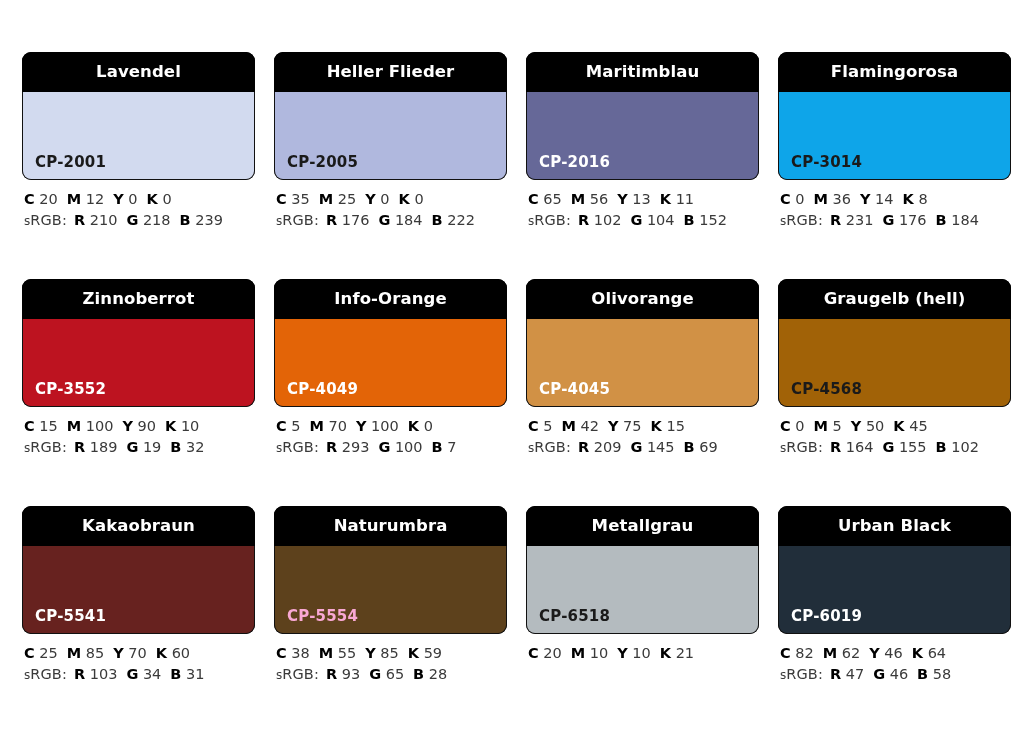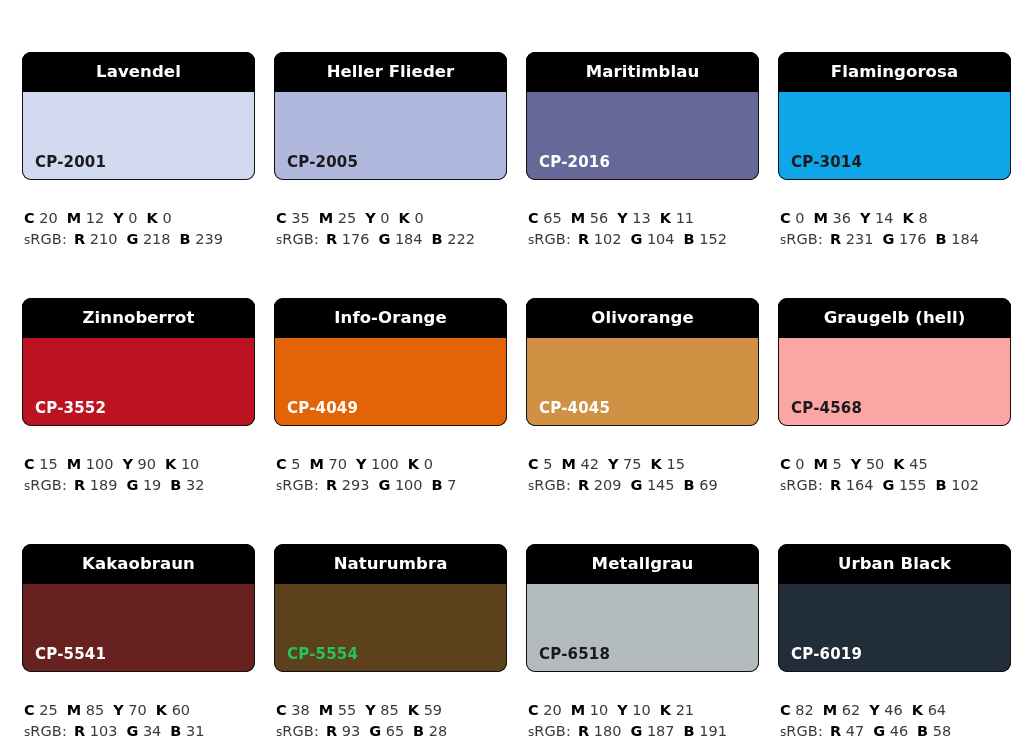--- a/index.html
+++ b/index.html
@@ -82,21 +82,21 @@
     font-weight: bold;
     letter-spacing: 0.2px;
     padding: 0 0 9px 12px;
     line-height: 1;
     white-space: nowrap;
   }
 
   
   .spec {
     padding-left: 2px;
-    margin-top: 28px;
+    margin-top: 9px;
     color: #1a1a1a;
   }
 
   .spec-line {
     font-size: 14.5px;
     line-height: 21px;
     white-space: nowrap;
     color: #222222;
   }
 
@@ -224,21 +224,21 @@
       <div class="spec">
         <div class="spec-line"><span class="pair"><span class="ch">C</span> <span class="vl">5</span></span><span class="pair"><span class="ch">M</span> <span class="vl">42</span></span><span class="pair"><span class="ch">Y</span> <span class="vl">75</span></span><span class="pair"><span class="ch">K</span> <span class="vl">15</span></span></div>
         <div class="spec-line"><span class="srgb-label"><span class="small-s">s</span>RGB:</span><span class="pair"><span class="ch">R</span> <span class="vl">209</span></span><span class="pair"><span class="ch">G</span> <span class="vl">145</span></span><span class="pair"><span class="ch">B</span> <span class="vl">69</span></span></div>
       </div>
     </div>
     <div class="swatch-card">
       <div class="chip">
         <div class="chip-header">
           <span class="chip-name">Graugelb (hell)</span>
         </div>
-        <div class="chip-body" style="background: #fca5a5;">
+        <div class="chip-body" style="background: #a16207;">
           <div class="chip-code" style="color: rgb(26, 26, 26);">CP-4568</div>
         </div>
       </div>
       <div class="spec">
         <div class="spec-line"><span class="pair"><span class="ch">C</span> <span class="vl">0</span></span><span class="pair"><span class="ch">M</span> <span class="vl">5</span></span><span class="pair"><span class="ch">Y</span> <span class="vl">50</span></span><span class="pair"><span class="ch">K</span> <span class="vl">45</span></span></div>
         <div class="spec-line"><span class="srgb-label"><span class="small-s">s</span>RGB:</span><span class="pair"><span class="ch">R</span> <span class="vl">164</span></span><span class="pair"><span class="ch">G</span> <span class="vl">155</span></span><span class="pair"><span class="ch">B</span> <span class="vl">102</span></span></div>
       </div>
     </div>
     <div class="swatch-card">
       <div class="chip">
@@ -253,40 +253,39 @@
         <div class="spec-line"><span class="pair"><span class="ch">C</span> <span class="vl">25</span></span><span class="pair"><span class="ch">M</span> <span class="vl">85</span></span><span class="pair"><span class="ch">Y</span> <span class="vl">70</span></span><span class="pair"><span class="ch">K</span> <span class="vl">60</span></span></div>
         <div class="spec-line"><span class="srgb-label"><span class="small-s">s</span>RGB:</span><span class="pair"><span class="ch">R</span> <span class="vl">103</span></span><span class="pair"><span class="ch">G</span> <span class="vl">34</span></span><span class="pair"><span class="ch">B</span> <span class="vl">31</span></span></div>
       </div>
     </div>
     <div class="swatch-card">
       <div class="chip">
         <div class="chip-header">
           <span class="chip-name">Naturumbra</span>
         </div>
         <div class="chip-body" style="background: rgb(93, 65, 28);">
-          <div class="chip-code" style="color: #22c55e;">CP-5554</div>
+          <div class="chip-code" style="color: #f9a8d4;">CP-5554</div>
         </div>
       </div>
       <div class="spec">
         <div class="spec-line"><span class="pair"><span class="ch">C</span> <span class="vl">38</span></span><span class="pair"><span class="ch">M</span> <span class="vl">55</span></span><span class="pair"><span class="ch">Y</span> <span class="vl">85</span></span><span class="pair"><span class="ch">K</span> <span class="vl">59</span></span></div>
         <div class="spec-line"><span class="srgb-label"><span class="small-s">s</span>RGB:</span><span class="pair"><span class="ch">R</span> <span class="vl">93</span></span><span class="pair"><span class="ch">G</span> <span class="vl">65</span></span><span class="pair"><span class="ch">B</span> <span class="vl">28</span></span></div>
       </div>
     </div>
     <div class="swatch-card">
       <div class="chip">
         <div class="chip-header">
           <span class="chip-name">Metallgrau</span>
         </div>
         <div class="chip-body" style="background: rgb(180, 187, 191);">
           <div class="chip-code" style="color: rgb(26, 26, 26);">CP-6518</div>
         </div>
       </div>
       <div class="spec">
         <div class="spec-line"><span class="pair"><span class="ch">C</span> <span class="vl">20</span></span><span class="pair"><span class="ch">M</span> <span class="vl">10</span></span><span class="pair"><span class="ch">Y</span> <span class="vl">10</span></span><span class="pair"><span class="ch">K</span> <span class="vl">21</span></span></div>
-        <div class="spec-line"><span class="srgb-label"><span class="small-s">s</span>RGB:</span><span class="pair"><span class="ch">R</span> <span class="vl">180</span></span><span class="pair"><span class="ch">G</span> <span class="vl">187</span></span><span class="pair"><span class="ch">B</span> <span class="vl">191</span></span></div>
       </div>
     </div>
     <div class="swatch-card">
       <div class="chip">
         <div class="chip-header">
           <span class="chip-name">Urban Black</span>
         </div>
         <div class="chip-body" style="background: rgb(33, 46, 58);">
           <div class="chip-code" style="color: rgb(255, 255, 255);">CP-6019</div>
         </div>

